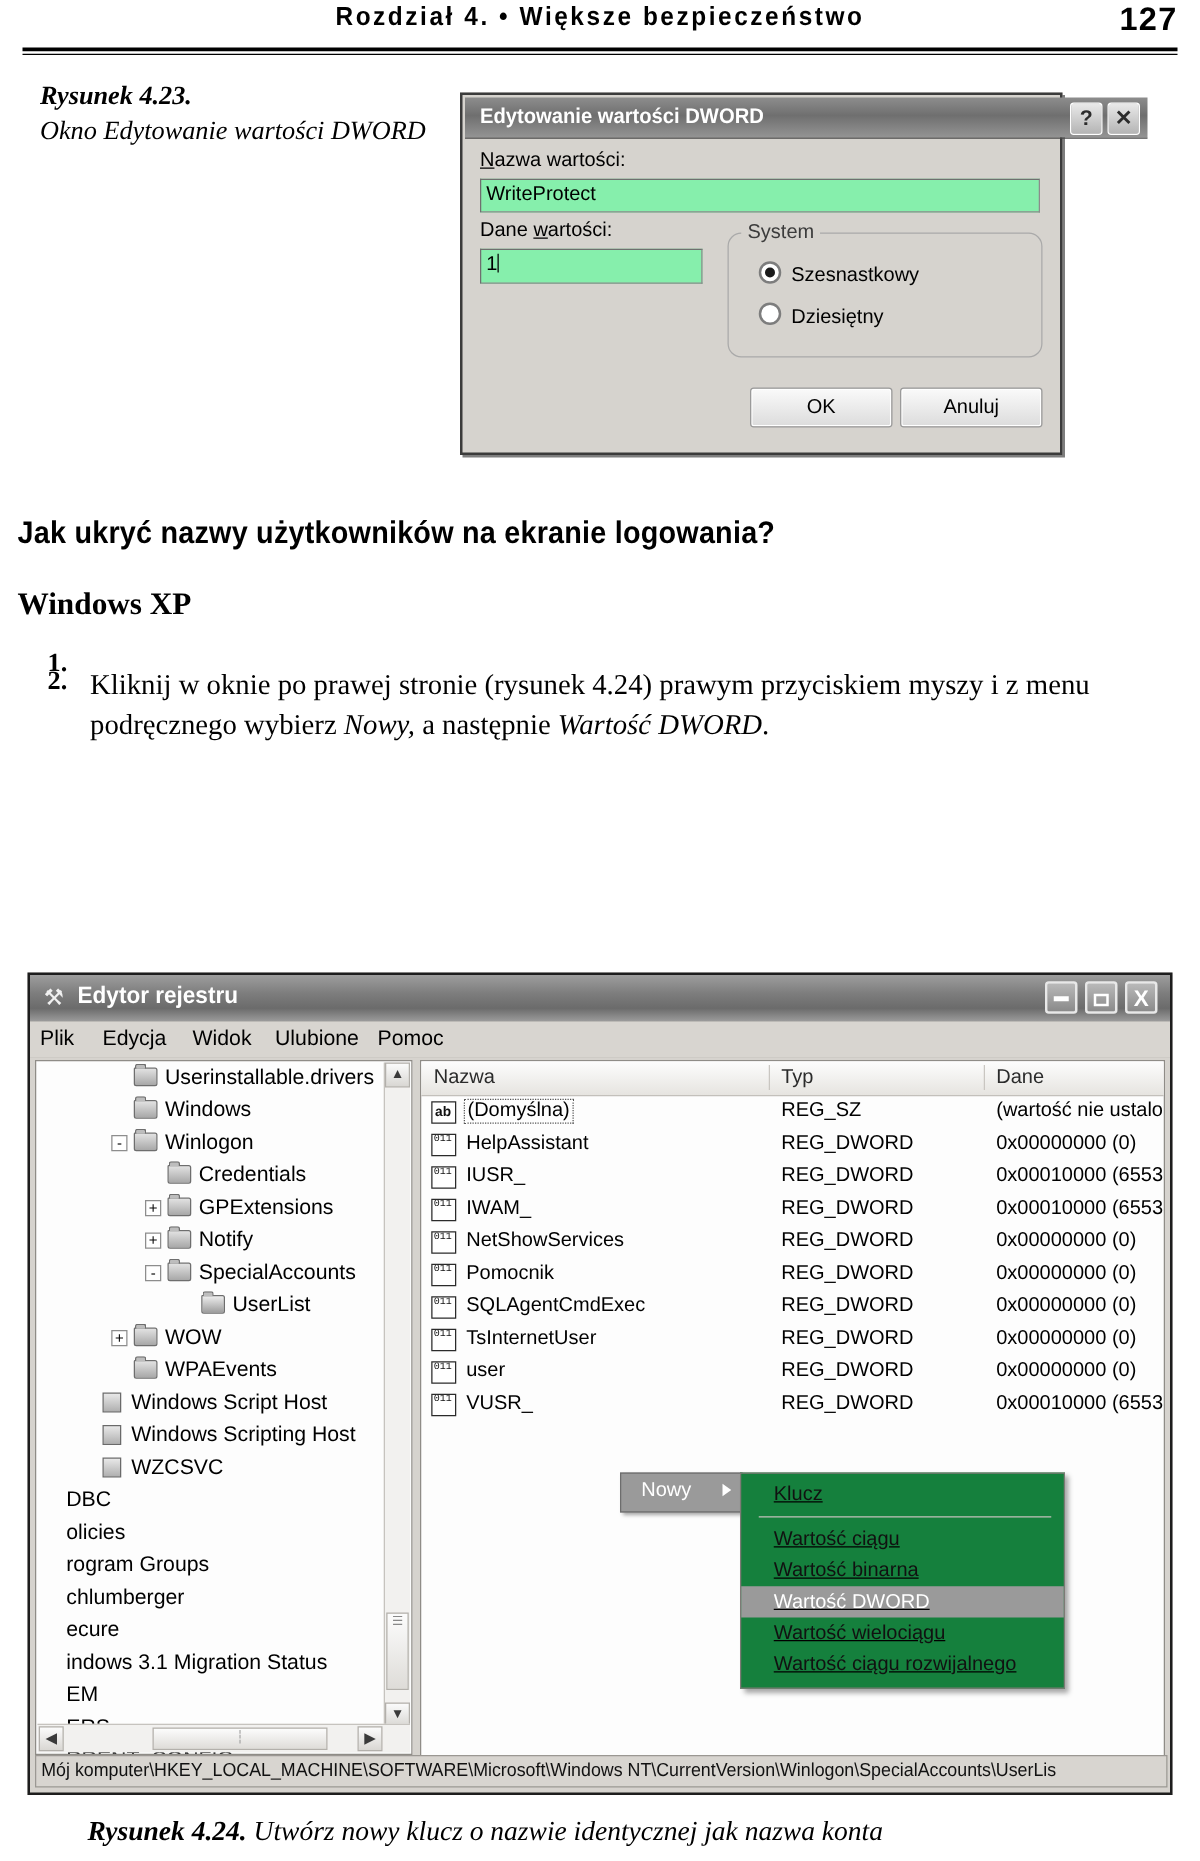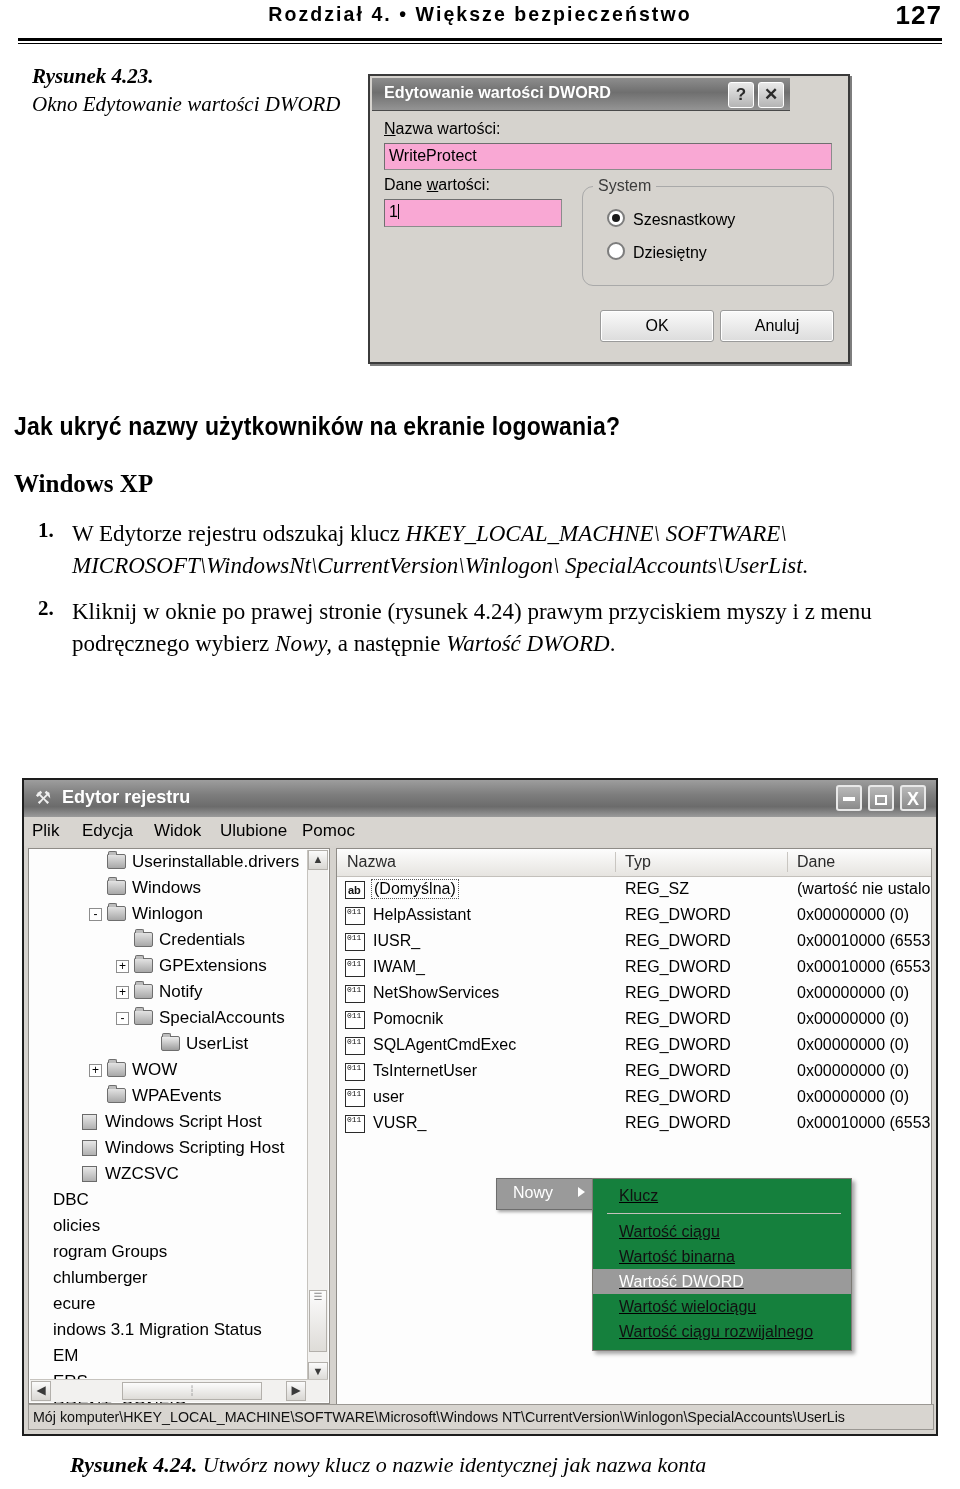--- a/index.html
+++ b/index.html
@@ -81,21 +81,21 @@
     left: 368px; top: 74px;
     width: 478px; height: 286px;
     background: #d6d3ce;
     border: 2px solid #3b3b3b;
     box-shadow: 2px 2px 0 #7e7e7e;
     font-family: "Liberation Sans", sans-serif;
   }
   .dlg-titlebar {
     position: absolute;
     left: 2px; top: 2px;
-    width: 418px; height: 32px;
+    width: 546px; height: 32px;
     background: linear-gradient(to bottom, #8d8d8d 0%, #6f6f6f 45%, #949494 100%);
     border-bottom: 1px solid #4a4a4a;
   }
   .dlg-title {
     position: absolute;
     left: 12px; top: 5px;
     color: #fff;
     font-size: 17px;
     font-weight: bold;
     letter-spacing: 0px;
@@ -126,21 +126,21 @@
     font-size: 16px;
     color: #000;
     white-space: nowrap;
   }
   .fld-label u { text-decoration: underline; }
   .lbl-name { left: 12px; top: 10px; }
   .lbl-data { left: 12px; top: 66px; }
 
   .txtbox {
     position: absolute;
-    background: #f9a8d4;
+    background: #86efac;
     border: 1px solid #8c8c8c;
     border-top-color: #6f6f6f;
     border-left-color: #6f6f6f;
     font-size: 16px;
     color: #000;
     padding: 3px 4px;
     box-sizing: border-box;
     white-space: nowrap;
     overflow: hidden;
   }
@@ -618,21 +618,20 @@
     <div class="dlg-btn btn-cancel">Anuluj</div>
   </div>
 </div>
 
 <div class="h-question">Jak ukryć nazwy użytkowników na ekranie logowania?</div>
 <div class="h-sub">Windows XP</div>
 
 <div class="steps">
   <div class="step">
     <span class="no">1.</span>
-    <span class="txt"><span>W Edytorze rejestru odszukaj klucz </span><i>HKEY_LOCAL_MACHNE\ SOFTWARE\ MICROSOFT\WindowsNt\CurrentVersion\Winlogon\ SpecialAccounts\UserList.</i></span>
   </div>
   <div class="step">
     <span class="no">2.</span>
     <span class="txt"><span>Kliknij w oknie po prawej stronie (rysunek 4.24) prawym przyciskiem myszy i z menu podręcznego wybierz </span><i>Nowy,</i><span> a następnie </span><i>Wartość DWORD</i><span>.</span></span>
   </div>
 </div>
 
 <div class="regwin">
 
   <div class="reg-titlebar">

